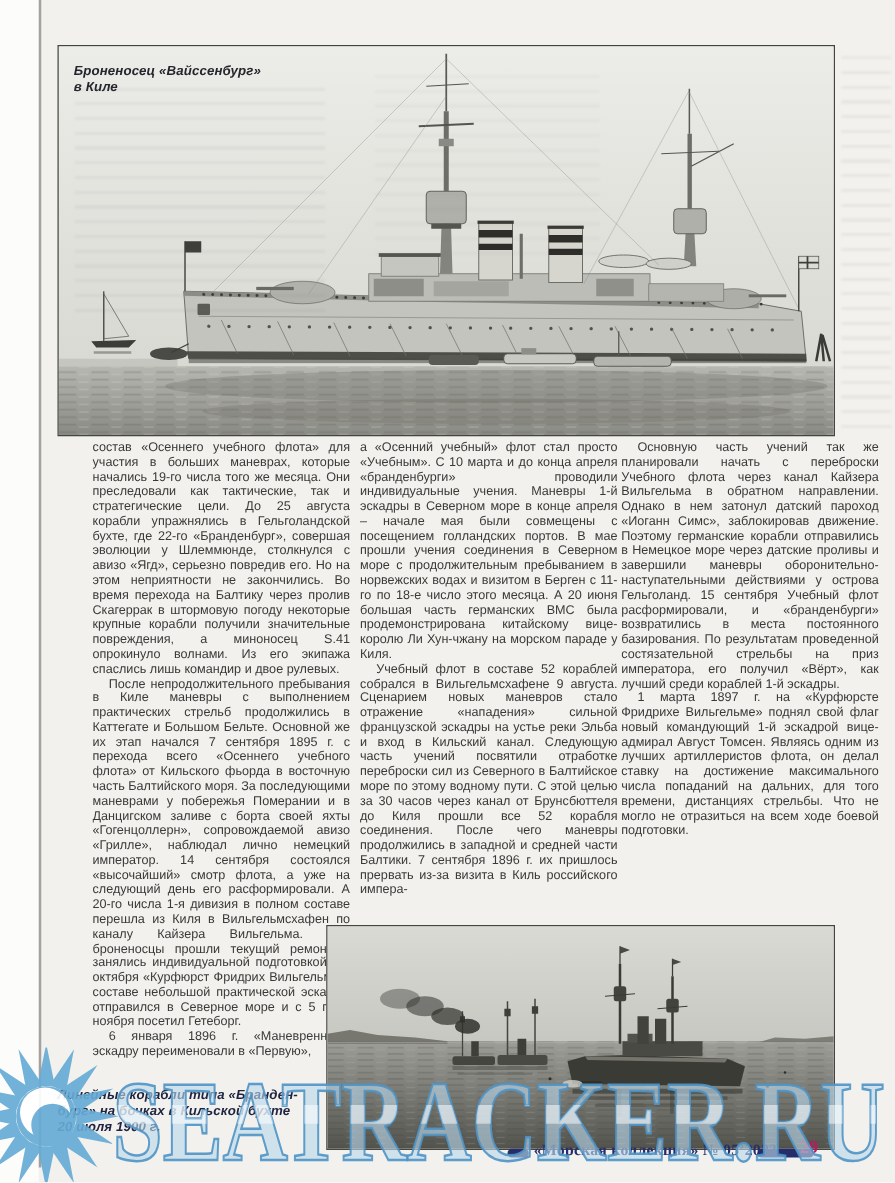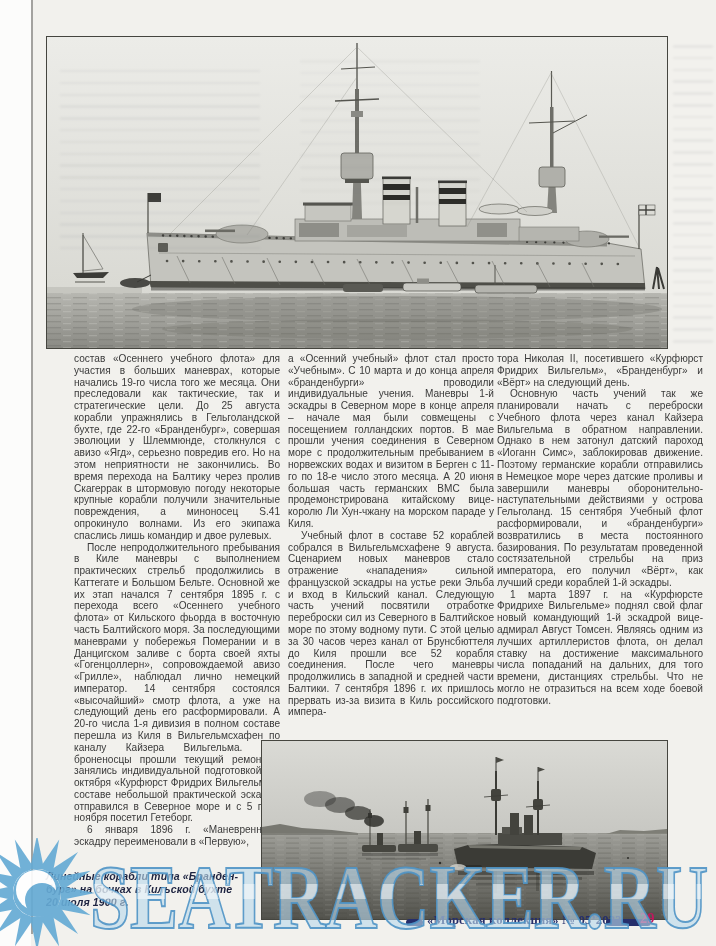--- a/index.html
+++ b/index.html
@@ -169,37 +169,40 @@
       <path d="M606,252 L610,230 M612,252 L610,230 M617,252 L611,231" stroke="#3a3a36" stroke-width="2"></path>
 
       <path d="M36,198 L36,234 L56,232 Z" fill="#dadad4" stroke="#6e6e68" stroke-width=".7"></path>
       <line x1="36" y1="196" x2="36" y2="237" stroke="#4a4a44" stroke-width="1"></line>
       <path d="M26,236 L62,235 L56,241 L30,241 Z" fill="#3c3c38"></path>
       <rect x="28" y="244" width="30" height="2" fill="#55554f" opacity=".5"></rect>
       <ellipse cx="88" cy="246" rx="15" ry="5" fill="#3a3a36" opacity=".9"></ellipse>
       <line x1="104" y1="238" x2="90" y2="245" stroke="#3a3a36" stroke-width="1"></line>
     </svg>
 
+    <div class="caption caption-top" style="position:absolute;left:12px;top:14px;">
+      <span style="display:block">Броненосец «Вайссенбург»</span>
+      <span style="display:block">в Киле</span>
+    </div>
   </div>
 
   <div class="bleed bleed-a"></div>
   <div class="bleed bleed-b"></div>
   <div class="bleed bleed-c"></div>
 
   <div class="col col-1">
     <p>состав «Осеннего учебного флота» для участия в больших маневрах, которые начались 19-го числа того же месяца. Они преследовали как тактические, так и стратегические цели. До 25 августа корабли упражнялись в Гельголандской бухте, где 22-го «Бранденбург», совершая эволюции у Шлеммюнде, столкнулся с авизо «Ягд», серьезно повредив его. Но на этом неприятности не закончились. Во время перехода на Балтику через пролив Скагеррак в штормовую погоду некоторые крупные корабли получили значительные повреждения, а миноносец S.41 опрокинуло волнами. Из его экипажа спаслись лишь командир и двое рулевых.</p>
     <p class="ind">После непродолжительного пребывания в Киле маневры с выполнением практических стрельб продолжились в Каттегате и Большом Бельте. Основной же их этап начался 7 сентября 1895 г. с перехода всего «Осеннего учебного флота» от Кильского фьорда в восточную часть Балтийского моря. За последующими маневрами у побережья Померании и в Данцигском заливе с борта своей яхты «Гогенцоллерн», сопровождаемой авизо «Грилле», наблюдал лично немецкий император. 14 сентября состоялся «высочайший» смотр флота, а уже на следующий день его расформировали. А 20-го числа 1-я дивизия в полном составе перешла из Киля в Вильгельмсхафен по каналу Кайзера Вильгельма. Там броненосцы прошли текущий ремонт и занялись индивидуальной подготовкой. 30 октября «Курфюрст Фридрих Вильгельм» в составе небольшой практической эскадры отправился в Северное море и с 5 по 9 ноября посетил Гетеборг.</p>
     <p class="ind">6 января 1896 г. «Маневренную» эскадру переименовали в «Первую»,</p>
   </div>
   <div class="col col-2">
     <p>а «Осенний учебный» флот стал просто «Учебным». С 10 марта и до конца апреля «бранденбурги» проводили индивидуальные учения. Маневры 1-й эскадры в Северном море в конце апреля – начале мая были совмещены с посещением голландских портов. В мае прошли учения соединения в Северном море с продолжительным пребыванием в норвежских водах и визитом в Берген с 11-го по 18-е число этого месяца. А 20 июня большая часть германских ВМС была продемонстрирована китайскому вице-королю Ли Хун-чжану на морском параде у Киля.</p>
     <p class="ind">Учебный флот в составе 52 кораблей собрался в Вильгельмсхафене 9 августа. Сценарием новых маневров стало отражение «нападения» сильной французской эскадры на устье реки Эльба и вход в Кильский канал. Следующую часть учений посвятили отработке переброски сил из Северного в Балтийское море по этому водному пути. С этой целью за 30 часов через канал от Брунсбюттеля до Киля прошли все 52 корабля соединения. После чего маневры продолжились в западной и средней части Балтики. 7 сентября 1896 г. их пришлось прервать из-за визита в Киль российского импера-</p>
   </div>
   <div class="col col-3">
-    <p>тора Николая II, посетившего «Курфюрст Фридрих Вильгельм», «Бранденбург» и «Вёрт» на следующий день.</p>
     <p class="ind">Основную часть учений так же планировали начать с переброски Учебного флота через канал Кайзера Вильгельма в обратном направлении. Однако в нем затонул датский пароход «Иоганн Симс», заблокировав движение. Поэтому германские корабли отправились в Немецкое море через датские проливы и завершили маневры оборонительно-наступательными действиями у острова Гельголанд. 15 сентября Учебный флот расформировали, и «бранденбурги» возвратились в места постоянного базирования. По результатам проведенной состязательной стрельбы на приз императора, его получил «Вёрт», как лучший среди кораблей 1-й эскадры.</p>
     <p class="ind">1 марта 1897 г. на «Курфюрсте Фридрихе Вильгельме» поднял свой флаг новый командующий 1-й эскадрой вице-адмирал Август Томсен. Являясь одним из лучших артиллеристов флота, он делал ставку на достижение максимального числа попаданий на дальних, для того времени, дистанциях стрельбы. Что не могло не отразиться на всем ходе боевой подготовки.</p>
   </div>
 
   <div class="photo photo-bottom">
     <svg width="405" height="178" viewBox="0 0 405 178">
       <defs>
         <linearGradient id="sky2" x1="0" y1="0" x2="0" y2="1">
           <stop offset="0" stop-color="#dadad5"></stop>
             <stop offset="1" stop-color="#c7c7c2"></stop>

